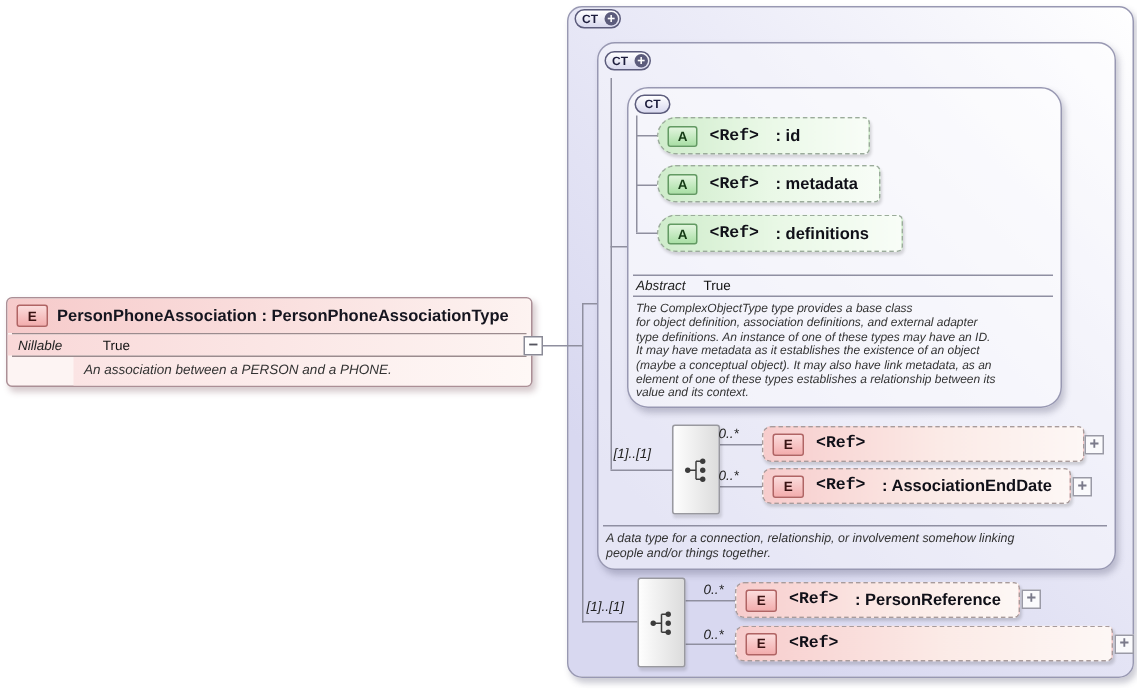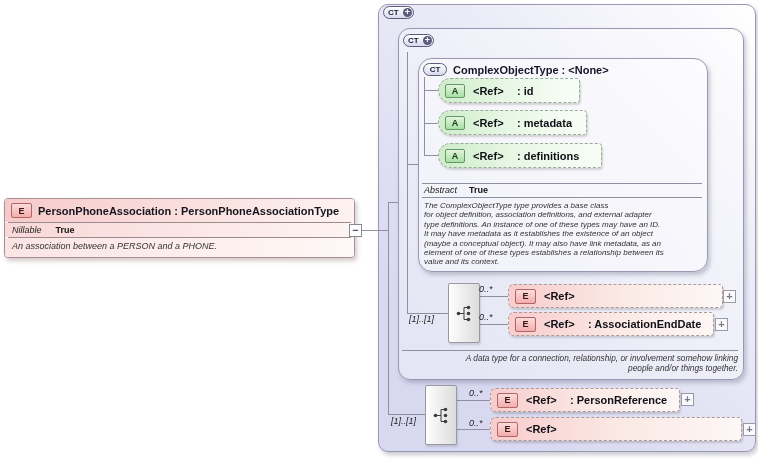--- a/index.html
+++ b/index.html
@@ -37,59 +37,59 @@
   
   .ebox{
     position:absolute;left:4px;top:198px;width:351px;height:60px;box-sizing:border-box;
     border:1px solid #ab8f96;border-radius:4px;background:#fdf4f3;
     box-shadow:2px 3px 4px rgba(120,80,90,0.30);overflow:hidden;
   }
   .ebox-header{display:flex;align-items:center;gap:6px;height:23px;padding:0 6px;
     background:linear-gradient(to right,#f6caca,#fdf3f1);}
   .ebox-title{font-size:11px;font-weight:bold;color:#15151f;white-space:nowrap;}
   .sep-pink{height:1px;background:#9b8b8e;margin:0 3px;}
-  .ebox-row{display:flex;align-items:center;gap:14px;height:14px;padding:0 7px;
+  .ebox-row{display:flex;align-items:center;gap:27px;height:14px;padding:0 7px;
     background:linear-gradient(to right,#f9d8d8,#fdf4f2);}
   .prop-label{font-size:9px;font-style:italic;color:#222;}
-  .prop-value{font-size:9px;font-weight:bold;color:#111;}
+  .prop-value{font-size:9px;font-weight:normal;color:#111;}
   .ebox-desc{height:21px;padding:3px 22px 0 7px;font-size:9px;font-style:italic;color:#333;
-    background:linear-gradient(to right,#fbe4e4,#fef8f6);}
+    background:linear-gradient(to right,#fbe4e4,#fef8f6);margin-left:44px;}
   
   .ic{display:inline-flex;align-items:center;justify-content:center;box-sizing:border-box;
       font-weight:bold;border-radius:2px;flex:none;}
   .ic-e{width:21px;height:15px;border:1px solid #b06464;color:#3a1414;font-size:9px;
         background:linear-gradient(to bottom,#fbdcdc,#f3adad);}
   .ic-a{width:20px;height:14px;border:1px solid #639a63;color:#143a14;font-size:9px;
         background:linear-gradient(to bottom,#e2f5de,#a9dfa5);}
   
   .tag{position:absolute;display:flex;align-items:center;box-sizing:border-box;
        padding-left:6px;box-shadow:1px 2px 2px rgba(0,0,0,0.15);}
-  .tag .ref{font-size:11px;font-weight:bold;margin-left:8px;width:44px;flex:none;color:#101018;}
+  .tag .ref{font-size:11px;font-weight:bold;margin-left:8px;width:44px;flex:none;color:#101018;font-family:Liberation Mono, monospace;}
   .tag .tname{font-size:11px;font-weight:bold;white-space:nowrap;color:#101018;}
   .tag-el{border:1px dashed #a89b9b;border-radius:6px 4px 4px 6px;
           background:linear-gradient(to right,#f7cccc 0%,#fbeae6 55%,#fdf7f5 100%);}
   .tag-attr{border:1px dashed #9bab9b;border-radius:13px 4px 4px 13px;
           background:linear-gradient(to right,#cfeccb 0%,#e9f8e6 50%,#f8fdf7 100%);}
   
   .expander{position:absolute;width:13px;height:13px;box-sizing:border-box;border:1px solid #9a9aa6;
     background:#fafafc;color:#7a7a8a;font-size:11px;line-height:11px;text-align:center;font-weight:bold;}
   .collapse{position:absolute;left:349px;top:224px;width:13px;height:13px;box-sizing:border-box;
     border:1px solid #8a8a96;background:#ffffff;color:#55555f;font-size:11px;line-height:10px;
     text-align:center;font-weight:bold;}
   
   .seqbar{position:absolute;width:32px;height:60px;box-sizing:border-box;border:1px solid #99999f;
     border-radius:2px;background:linear-gradient(to right,#fefefe,#dcdcdc);
     display:flex;align-items:center;justify-content:center;box-shadow:1px 2px 2px rgba(0,0,0,0.12);}
   
   .occ{position:absolute;font-size:9px;font-style:italic;color:#222;white-space:nowrap;}
-  .card{position:absolute;font-size:9px;font-style:italic;color:#222;white-space:nowrap;margin-top:17px;}
+  .card{position:absolute;font-size:9px;font-style:italic;color:#222;white-space:nowrap;}
   .sep-lav{position:absolute;height:1px;background:#8f8fa2;}
   .abstract-row{position:absolute;display:flex;gap:12px;align-items:center;}
   .desc{position:absolute;font-size:8px;font-style:italic;color:#333;line-height:9.4px;white-space:pre;}
-  .desc2{position:absolute;font-size:8.3px;font-style:italic;color:#333;line-height:9.6px;white-space:pre;text-align:right;}
+  .desc2{position:absolute;font-size:8.3px;font-style:italic;color:#333;line-height:9.6px;white-space:pre;}
 </style>
 </head>
 <body>
 
 <div class="canvas">
 
   <div class="tbox outer" style="left:378px;top:4px;width:376px;height:446px;"></div>
   <div class="tbox mid" style="left:398px;top:28px;width:344px;height:350px;"></div>
   <div class="tbox inner" style="left:418px;top:58px;width:288px;height:212px;"></div>
 
@@ -120,21 +120,20 @@
     <span class="ct-icon withplus">
       <span class="ct-txt">CT</span>
       <span class="ct-plus">+</span>
     </span>
   </div>
 
   <div class="hdr" style="left:423px;top:63px;">
     <span class="ct-icon plain">
       <span class="ct-txt">CT</span>
     </span>
-    <span class="title">ComplexObjectType : &lt;None&gt;</span>
   </div>
 
   <div class="tag tag-attr" style="left:438px;top:78px;width:142px;height:25px;">
     <span class="ic ic-a">A</span>
     <span class="ref">&lt;Ref&gt;</span>
     <span class="tname">: id</span>
   </div>
   <div class="tag tag-attr" style="left:438px;top:110px;width:149px;height:25px;">
     <span class="ic ic-a">A</span>
     <span class="ref">&lt;Ref&gt;</span>

